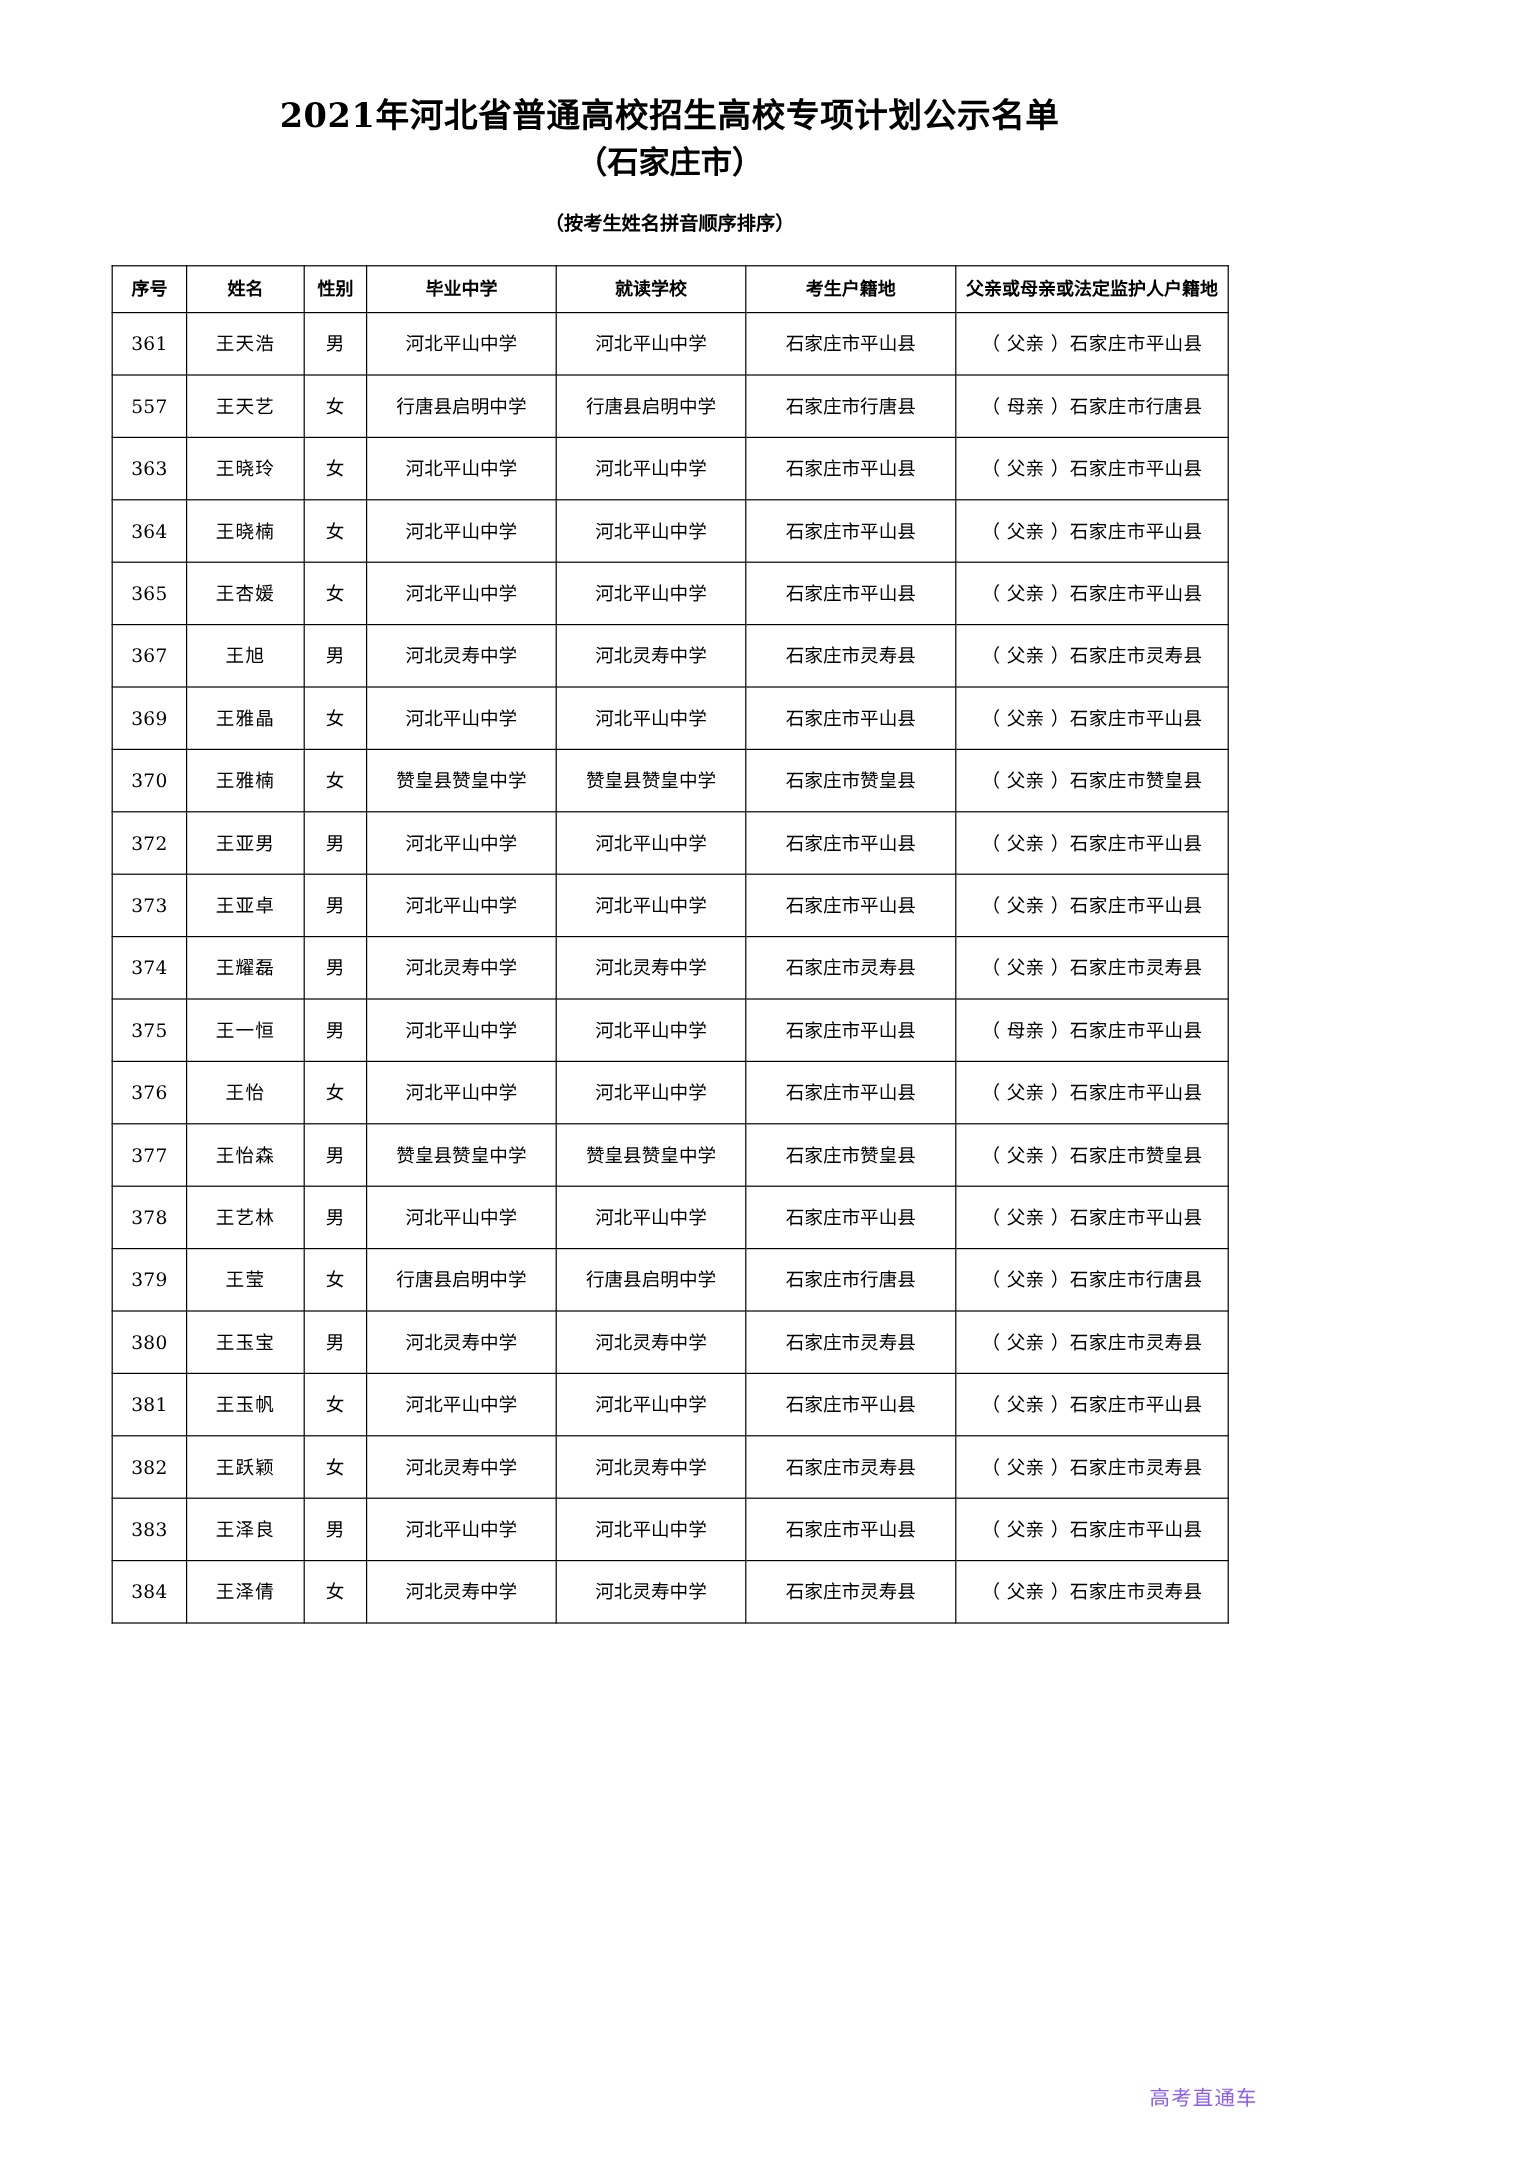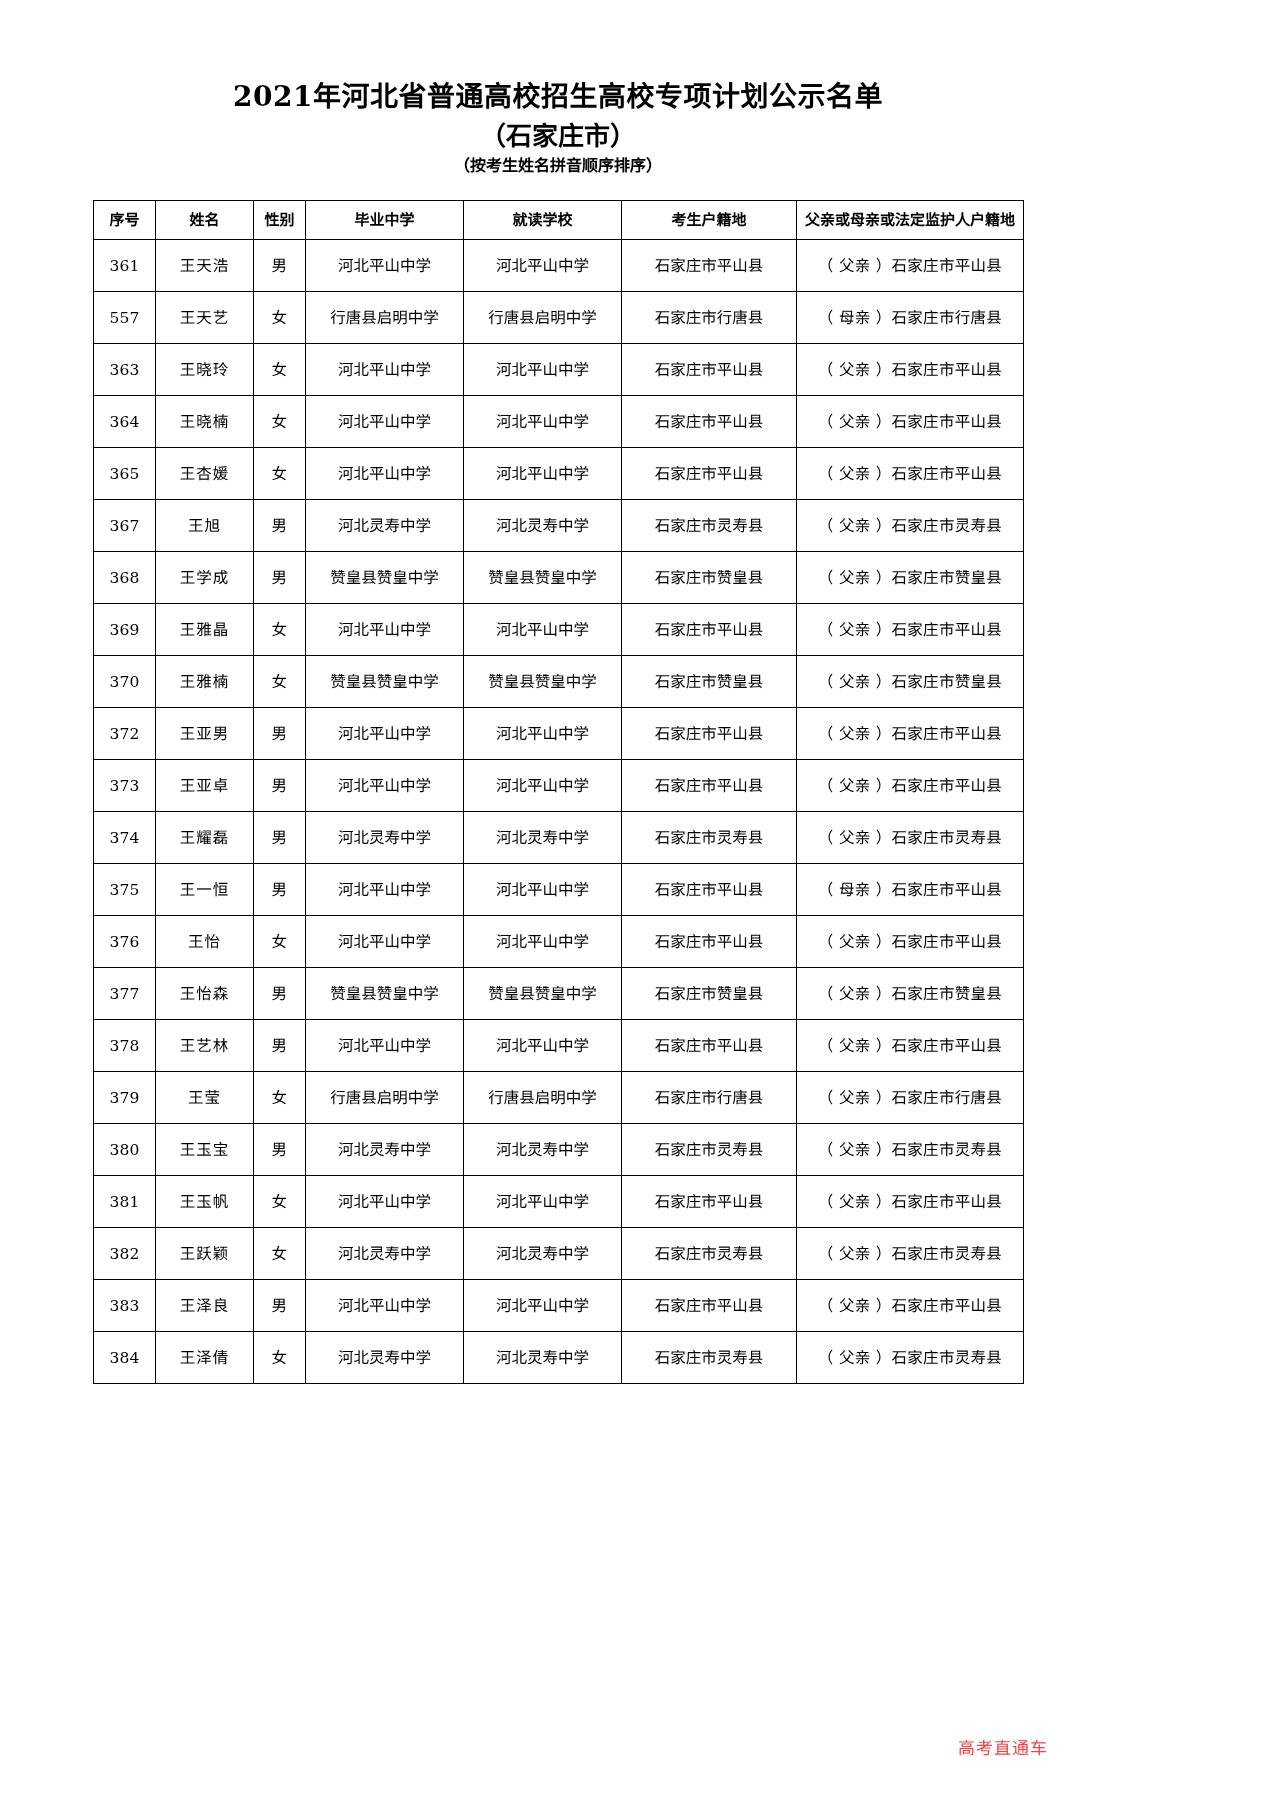--- a/index.html
+++ b/index.html
@@ -40,21 +40,21 @@
   .doc-title-city {
     font-size: 26px;
     font-weight: bold;
     line-height: 36px;
     margin-top: 2px;
   }
   .doc-title-note {
     font-size: 16px;
     font-weight: bold;
     line-height: 24px;
-    margin-top: 0;
+    margin-top: 21px;
   }
 
   
   .table-wrap {
     margin: 22px auto 0 auto;
     width: 930px;
   }
   table.roster {
     border-collapse: collapse;
     width: 930px;
@@ -96,21 +96,21 @@
   col.c-school   { width: 158px; }
   col.c-resid    { width: 175px; }
   col.c-guardian { width: 227px; }
 
   
   .watermark {
     position: absolute;
     right: 68px;
     bottom: 52px;
     font-size: 17px;
-    color: #ef4444;
+    color: #8b5cf6;
     letter-spacing: 1px;
     font-family: "DejaVu Sans", "Liberation Sans", sans-serif;
     user-select: none;
     margin-left: 40px;
   }
 </style>
 </head>
 <body>
 
 <div class="page">
@@ -192,101 +192,92 @@
           <tr>
             <td class="col-idx">367</td>
             <td class="col-name">王旭</td>
             <td class="col-sex">男</td>
             <td class="col-grad">河北灵寿中学</td>
             <td class="col-school">河北灵寿中学</td>
             <td class="col-resid">石家庄市灵寿县</td>
             <td class="col-guardian">（ 父亲 ）石家庄市灵寿县</td>
           </tr>
           <tr>
-            <td class="col-idx">368</td>
-            <td class="col-name">王学成</td>
-            <td class="col-sex">男</td>
+            <td class="col-idx">369</td>
+            <td class="col-name">王雅晶</td>
+            <td class="col-sex">女</td>
+            <td class="col-grad">河北平山中学</td>
+            <td class="col-school">河北平山中学</td>
+            <td class="col-resid">石家庄市平山县</td>
+            <td class="col-guardian">（ 父亲 ）石家庄市平山县</td>
+          </tr>
+          <tr>
+            <td class="col-idx">370</td>
+            <td class="col-name">王雅楠</td>
+            <td class="col-sex">女</td>
             <td class="col-grad">赞皇县赞皇中学</td>
             <td class="col-school">赞皇县赞皇中学</td>
             <td class="col-resid">石家庄市赞皇县</td>
             <td class="col-guardian">（ 父亲 ）石家庄市赞皇县</td>
           </tr>
           <tr>
-            <td class="col-idx">369</td>
-            <td class="col-name">王雅晶</td>
-            <td class="col-sex">女</td>
-            <td class="col-grad">河北平山中学</td>
-            <td class="col-school">河北平山中学</td>
-            <td class="col-resid">石家庄市平山县</td>
-            <td class="col-guardian">（ 父亲 ）石家庄市平山县</td>
-          </tr>
-          <tr>
-            <td class="col-idx">370</td>
-            <td class="col-name">王雅楠</td>
-            <td class="col-sex">女</td>
+            <td class="col-idx">372</td>
+            <td class="col-name">王亚男</td>
+            <td class="col-sex">男</td>
+            <td class="col-grad">河北平山中学</td>
+            <td class="col-school">河北平山中学</td>
+            <td class="col-resid">石家庄市平山县</td>
+            <td class="col-guardian">（ 父亲 ）石家庄市平山县</td>
+          </tr>
+          <tr>
+            <td class="col-idx">373</td>
+            <td class="col-name">王亚卓</td>
+            <td class="col-sex">男</td>
+            <td class="col-grad">河北平山中学</td>
+            <td class="col-school">河北平山中学</td>
+            <td class="col-resid">石家庄市平山县</td>
+            <td class="col-guardian">（ 父亲 ）石家庄市平山县</td>
+          </tr>
+          <tr>
+            <td class="col-idx">374</td>
+            <td class="col-name">王耀磊</td>
+            <td class="col-sex">男</td>
+            <td class="col-grad">河北灵寿中学</td>
+            <td class="col-school">河北灵寿中学</td>
+            <td class="col-resid">石家庄市灵寿县</td>
+            <td class="col-guardian">（ 父亲 ）石家庄市灵寿县</td>
+          </tr>
+          <tr>
+            <td class="col-idx">375</td>
+            <td class="col-name">王一恒</td>
+            <td class="col-sex">男</td>
+            <td class="col-grad">河北平山中学</td>
+            <td class="col-school">河北平山中学</td>
+            <td class="col-resid">石家庄市平山县</td>
+            <td class="col-guardian">（ 母亲 ）石家庄市平山县</td>
+          </tr>
+          <tr>
+            <td class="col-idx">376</td>
+            <td class="col-name">王怡</td>
+            <td class="col-sex">女</td>
+            <td class="col-grad">河北平山中学</td>
+            <td class="col-school">河北平山中学</td>
+            <td class="col-resid">石家庄市平山县</td>
+            <td class="col-guardian">（ 父亲 ）石家庄市平山县</td>
+          </tr>
+          <tr>
+            <td class="col-idx">377</td>
+            <td class="col-name">王怡森</td>
+            <td class="col-sex">男</td>
             <td class="col-grad">赞皇县赞皇中学</td>
             <td class="col-school">赞皇县赞皇中学</td>
             <td class="col-resid">石家庄市赞皇县</td>
             <td class="col-guardian">（ 父亲 ）石家庄市赞皇县</td>
           </tr>
           <tr>
-            <td class="col-idx">372</td>
-            <td class="col-name">王亚男</td>
-            <td class="col-sex">男</td>
-            <td class="col-grad">河北平山中学</td>
-            <td class="col-school">河北平山中学</td>
-            <td class="col-resid">石家庄市平山县</td>
-            <td class="col-guardian">（ 父亲 ）石家庄市平山县</td>
-          </tr>
-          <tr>
-            <td class="col-idx">373</td>
-            <td class="col-name">王亚卓</td>
-            <td class="col-sex">男</td>
-            <td class="col-grad">河北平山中学</td>
-            <td class="col-school">河北平山中学</td>
-            <td class="col-resid">石家庄市平山县</td>
-            <td class="col-guardian">（ 父亲 ）石家庄市平山县</td>
-          </tr>
-          <tr>
-            <td class="col-idx">374</td>
-            <td class="col-name">王耀磊</td>
-            <td class="col-sex">男</td>
-            <td class="col-grad">河北灵寿中学</td>
-            <td class="col-school">河北灵寿中学</td>
-            <td class="col-resid">石家庄市灵寿县</td>
-            <td class="col-guardian">（ 父亲 ）石家庄市灵寿县</td>
-          </tr>
-          <tr>
-            <td class="col-idx">375</td>
-            <td class="col-name">王一恒</td>
-            <td class="col-sex">男</td>
-            <td class="col-grad">河北平山中学</td>
-            <td class="col-school">河北平山中学</td>
-            <td class="col-resid">石家庄市平山县</td>
-            <td class="col-guardian">（ 母亲 ）石家庄市平山县</td>
-          </tr>
-          <tr>
-            <td class="col-idx">376</td>
-            <td class="col-name">王怡</td>
-            <td class="col-sex">女</td>
-            <td class="col-grad">河北平山中学</td>
-            <td class="col-school">河北平山中学</td>
-            <td class="col-resid">石家庄市平山县</td>
-            <td class="col-guardian">（ 父亲 ）石家庄市平山县</td>
-          </tr>
-          <tr>
-            <td class="col-idx">377</td>
-            <td class="col-name">王怡森</td>
-            <td class="col-sex">男</td>
-            <td class="col-grad">赞皇县赞皇中学</td>
-            <td class="col-school">赞皇县赞皇中学</td>
-            <td class="col-resid">石家庄市赞皇县</td>
-            <td class="col-guardian">（ 父亲 ）石家庄市赞皇县</td>
-          </tr>
-          <tr>
             <td class="col-idx">378</td>
             <td class="col-name">王艺林</td>
             <td class="col-sex">男</td>
             <td class="col-grad">河北平山中学</td>
             <td class="col-school">河北平山中学</td>
             <td class="col-resid">石家庄市平山县</td>
             <td class="col-guardian">（ 父亲 ）石家庄市平山县</td>
           </tr>
           <tr>
             <td class="col-idx">379</td>

